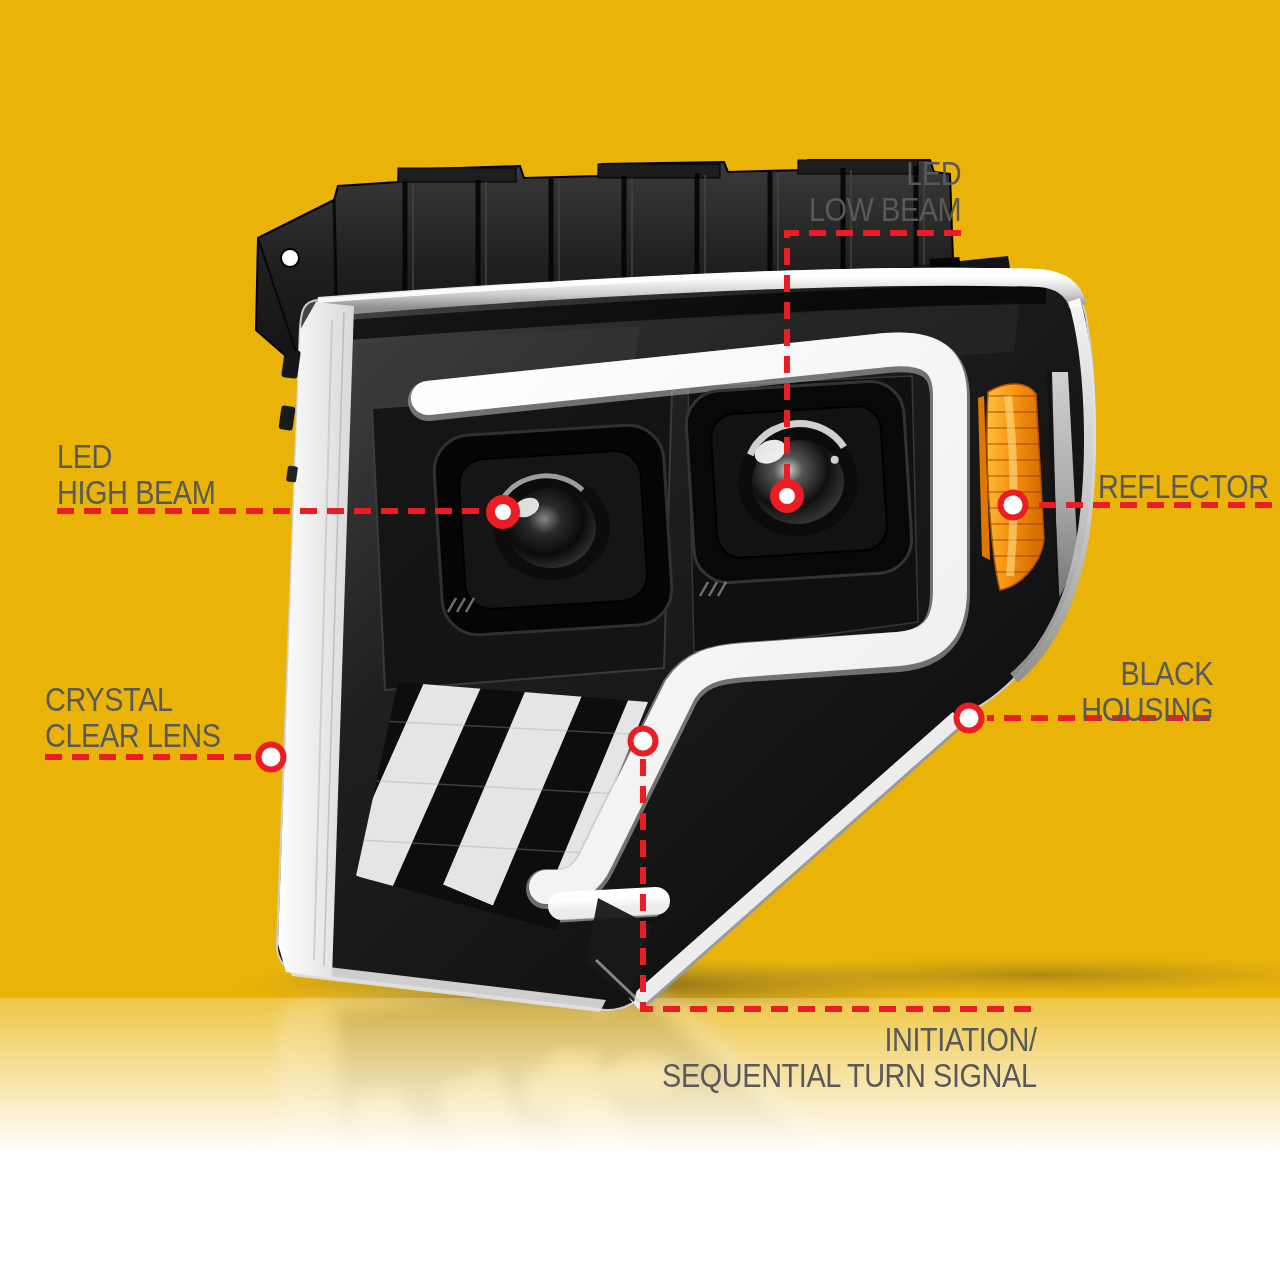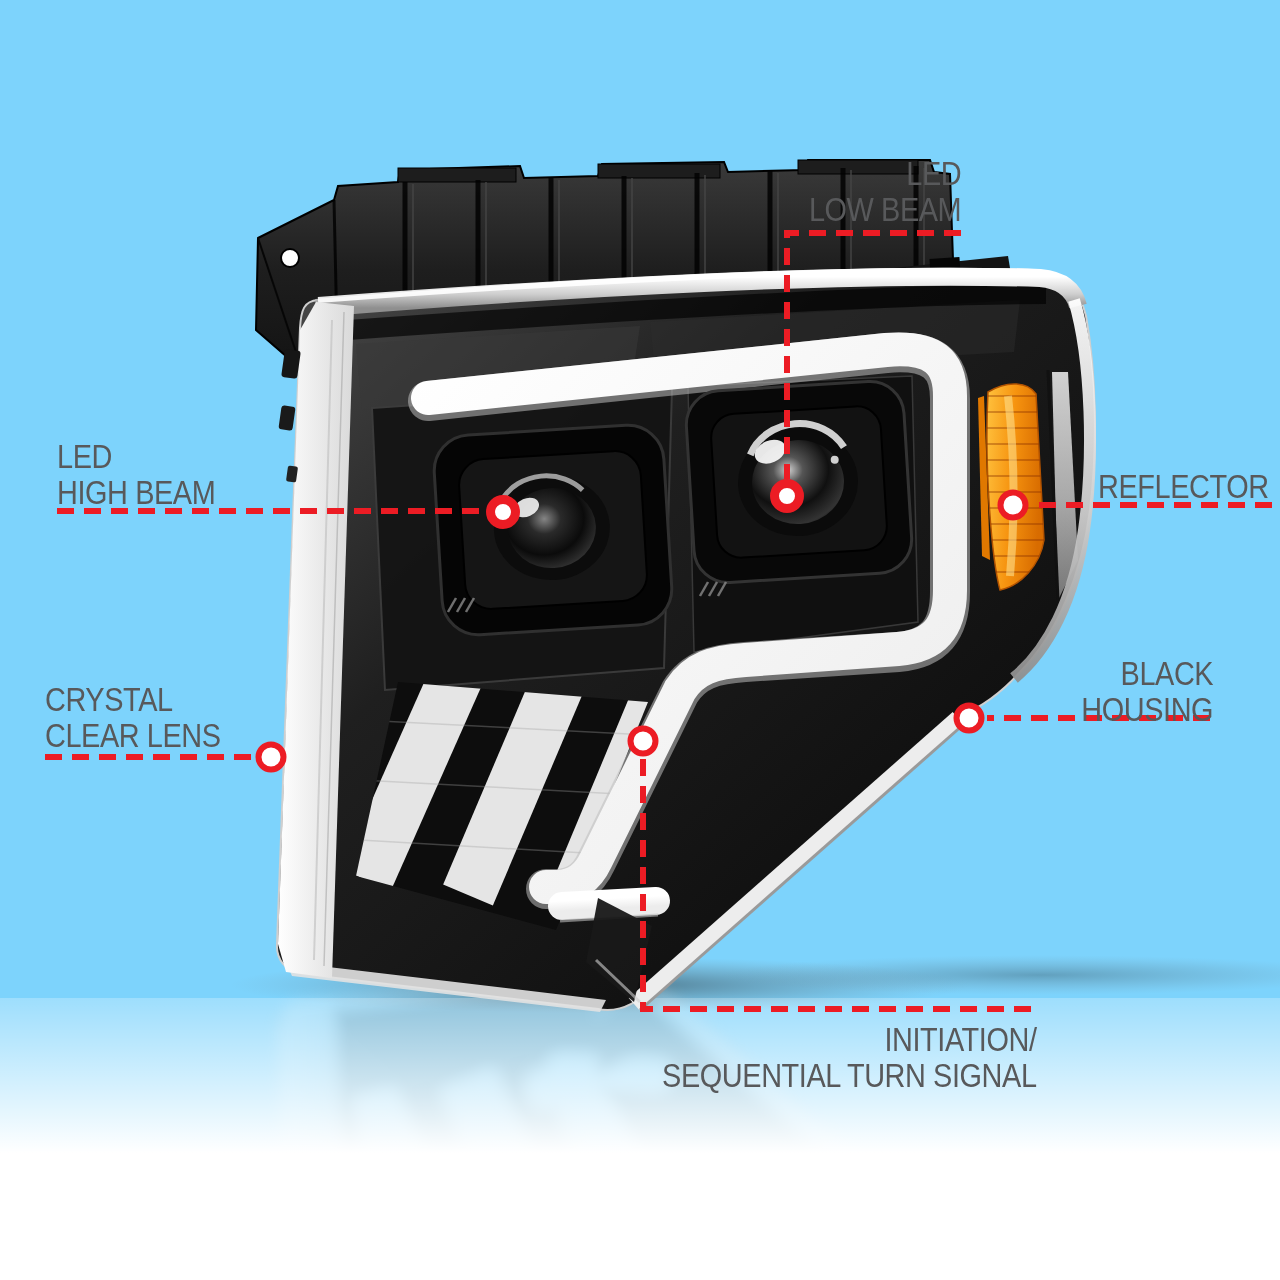--- a/index.html
+++ b/index.html
@@ -1,16 +1,16 @@
 <!DOCTYPE html>
 <html style="--callout-red: #EC1C24; --label-gray: #58595B; --amber-reflector: #F6930F; --housing-black: #0E0E0E; --drl-white: #FCFCFC;"><head>
 <meta charset="utf-8">
 <style>
   html,body{margin:0;padding:0;background:#fff;}
-  .stage{position:relative;width:1280px;height:1280px;background:#7dd3fc;overflow:hidden;
+  .stage{position:relative;width:1280px;height:1280px;background:#eab308;overflow:hidden;
          font-family:"Liberation Sans", sans-serif;}
   .stage svg{position:absolute;left:0;top:0;}
   .label{position:absolute;color:var(--label-gray,#58595B);font-size:34px;line-height:36px;
          letter-spacing:-0.5px;white-space:nowrap;transform:scaleX(.85);font-weight:400;}
   .align-l{transform-origin:left top;text-align:left;}
   .align-r{transform-origin:right top;text-align:right;}
   .c-line{stroke:var(--callout-red,#EC1C24);stroke-width:6;fill:none;stroke-dasharray:17 10;}
   .c-dot{stroke:var(--callout-red,#EC1C24);fill:#fff;}
   .c-dot.thick{stroke-width:9;}
   .c-dot.thin{stroke-width:6;}

